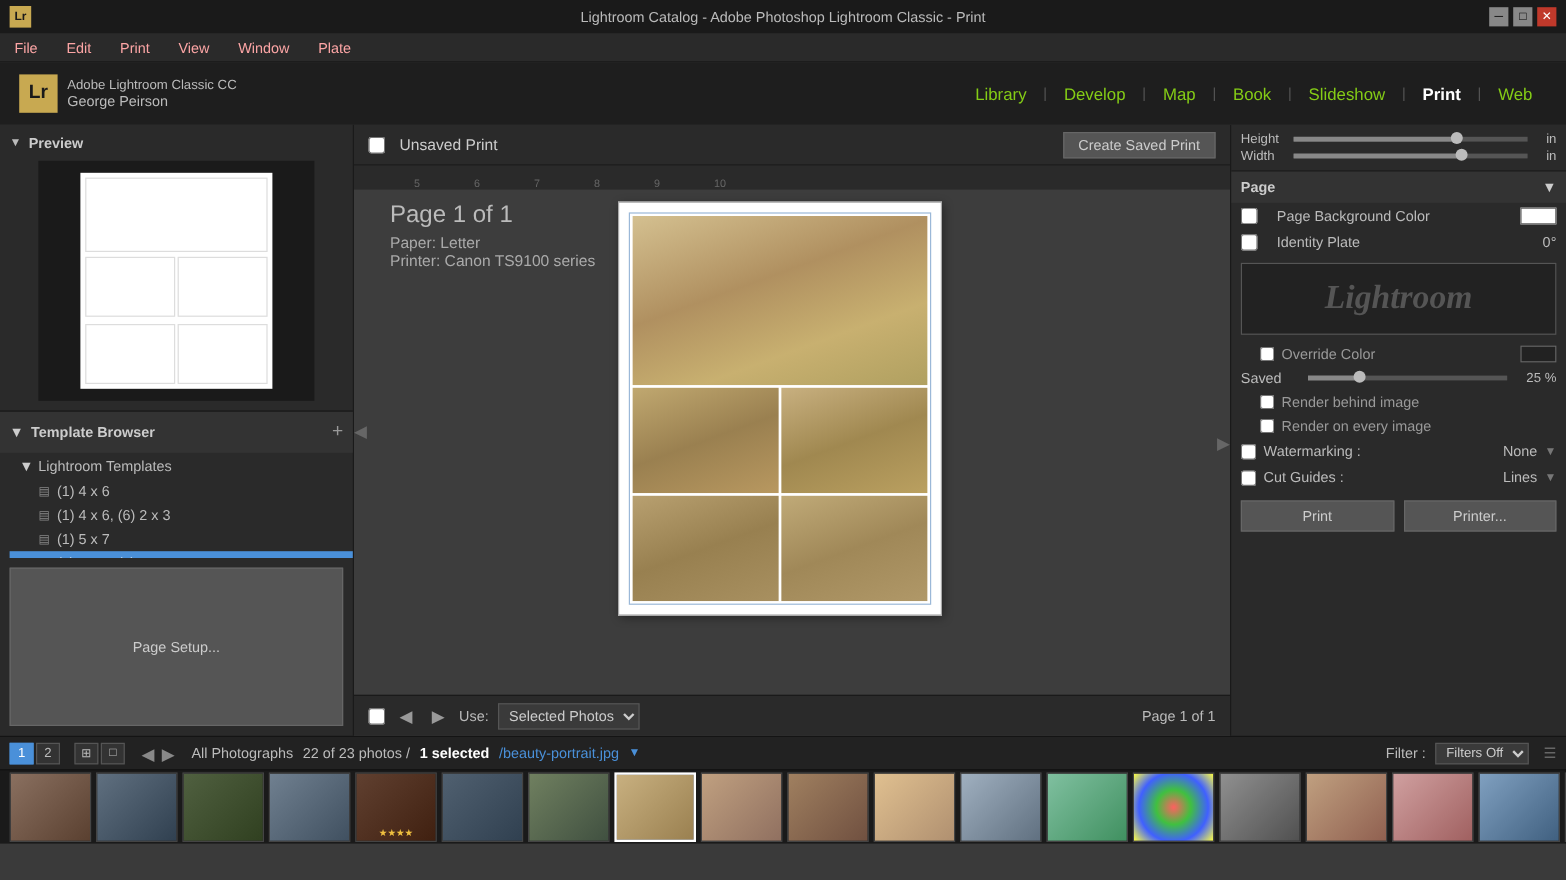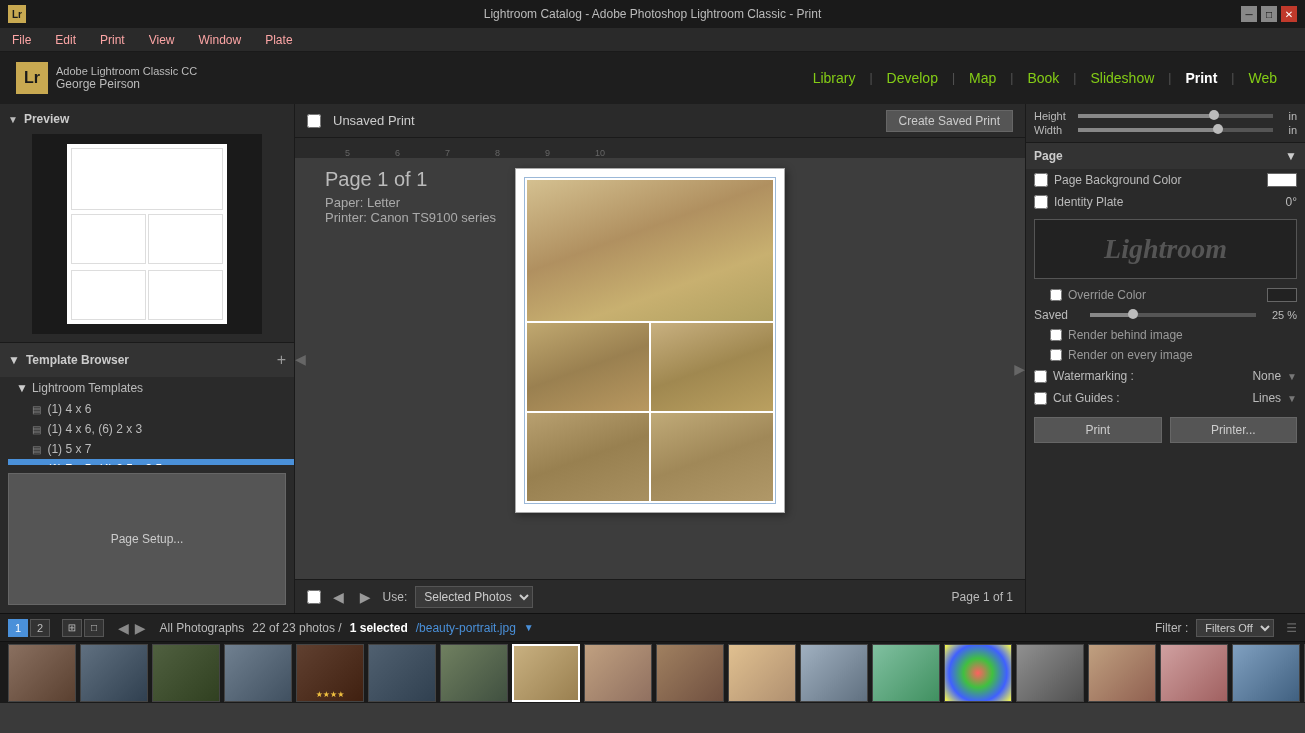--- a/index.html
+++ b/index.html
@@ -103,21 +103,21 @@
     .slider-row { display: flex; align-items: center; gap: 4px; margin: 2px 0; }
     .slider-label { color: #bbb; font-size: 11px; width: 40px; }
     .slider-track { flex: 1; height: 4px; background: #555; position: relative; }
     .slider-fill { height: 100%; background: #888; }
     .slider-thumb { position: absolute; right: 30%; top: -4px; width: 10px; height: 10px; background: #bbb; border-radius: 50%; }
     .slider-unit { color: #bbb; font-size: 11px; width: 20px; text-align: right; }
 
     #page-section-header { display: flex; align-items: center; justify-content: space-between; padding: 6px 8px; background: #333; cursor: pointer; }
     #page-section-label { color: #ccc; font-size: 12px; font-weight: bold; }
 
-    .right-option { display: flex; align-items: center; gap: 6px; padding: 4px 8px; }
+    .right-option { display: flex; align-items: center; gap: 16px; padding: 4px 8px; }
     .right-option input[type=checkbox] { width: 14px; height: 14px; }
     .right-option-label { color: #bbb; font-size: 12px; flex: 1; }
     .right-option-value { color: #bbb; font-size: 12px; }
     .right-option-swatch { width: 30px; height: 14px; background: #fff; border: 1px solid #666; }
     .right-option-swatch-dark { width: 30px; height: 14px; background: #222; border: 1px solid #666; }
 
     
     #identity-plate-preview { margin: 6px 8px; background: #222; border: 1px solid #555; height: 60px; display: flex; align-items: center; justify-content: center; font-family: Liberation Serif, serif; }
     #identity-plate-text { color: #555; font-size: 28px; font-style: italic; font-weight: bold; }
 

